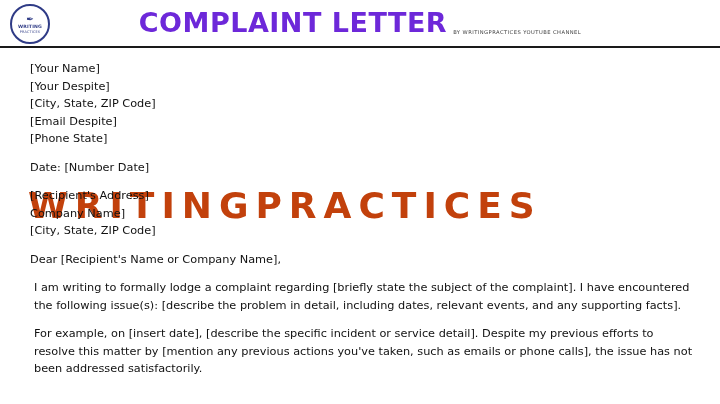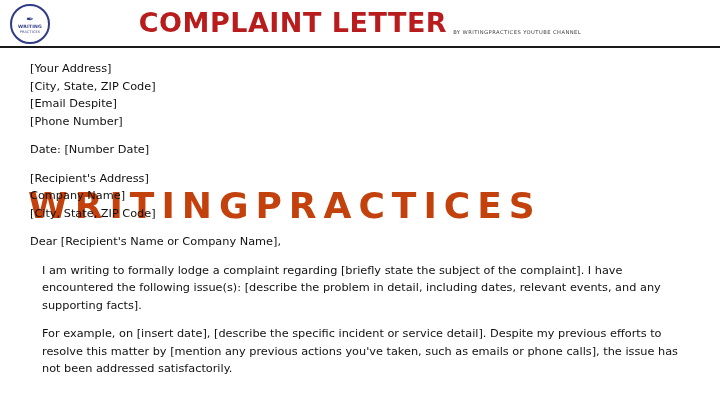--- a/index.html
+++ b/index.html
@@ -67,21 +67,21 @@
   .title-wrap {
     position: relative;
     display: flex;
     align-items: flex-end;
   }
   .doc-title {
     font-family: "DejaVu Sans", sans-serif;
     font-weight: bold;
     font-size: 27px;
     letter-spacing: .5px;
-    color: #b91c1c;
+    color: #6d28d9;
     line-height: 30px;
   }
   .byline {
     font-size: 5.2px;
     letter-spacing: .45px;
     color: #3a3a3a;
     padding-left: 6px;
     padding-bottom: 3px;
     white-space: nowrap;
   }
@@ -90,21 +90,21 @@
   .content {
     position: relative;
     padding: 12px 26px 0 30px;
     font-size: 11.3px;
     line-height: 17.5px;
     color: #111111;
   }
   .block { margin: 0 0 11px 0; }
   .line { white-space: nowrap; }
   p.para {
-    margin: 0 0 11px 12px;
+    margin: 0 0 11px 4px;
     text-align: left;
   }
 
   
   .watermark {
     position: absolute;
     left: 28px;
     top: 185px;
     font-size: 36px;
     letter-spacing: 7px;
@@ -130,24 +130,25 @@
       <div class="doc-title">COMPLAINT LETTER</div>
       <div class="byline">BY WRITINGPRACTICES YOUTUBE CHANNEL</div>
     </div>
   </div>
 
   <div class="watermark">WRITINGPRACTICES</div>
 
   <div class="content">
 
     <div class="block">
-      <div class="line">[Your Address]</div>
+      <div class="line">[Your Name]</div>
+      <div class="line">[Your Despite]</div>
       <div class="line">[City, State, ZIP Code]</div>
       <div class="line">[Email Despite]</div>
-      <div class="line">[Phone Number]</div>
+      <div class="line">[Phone State]</div>
     </div>
 
     <div class="block">
       <div class="line">Date: [Number Date]</div>
     </div>
 
     <div class="block">
       <div class="line">[Recipient's Address]</div>
       <div class="line">Company Name]</div>
       <div class="line">[City, State, ZIP Code]</div>

